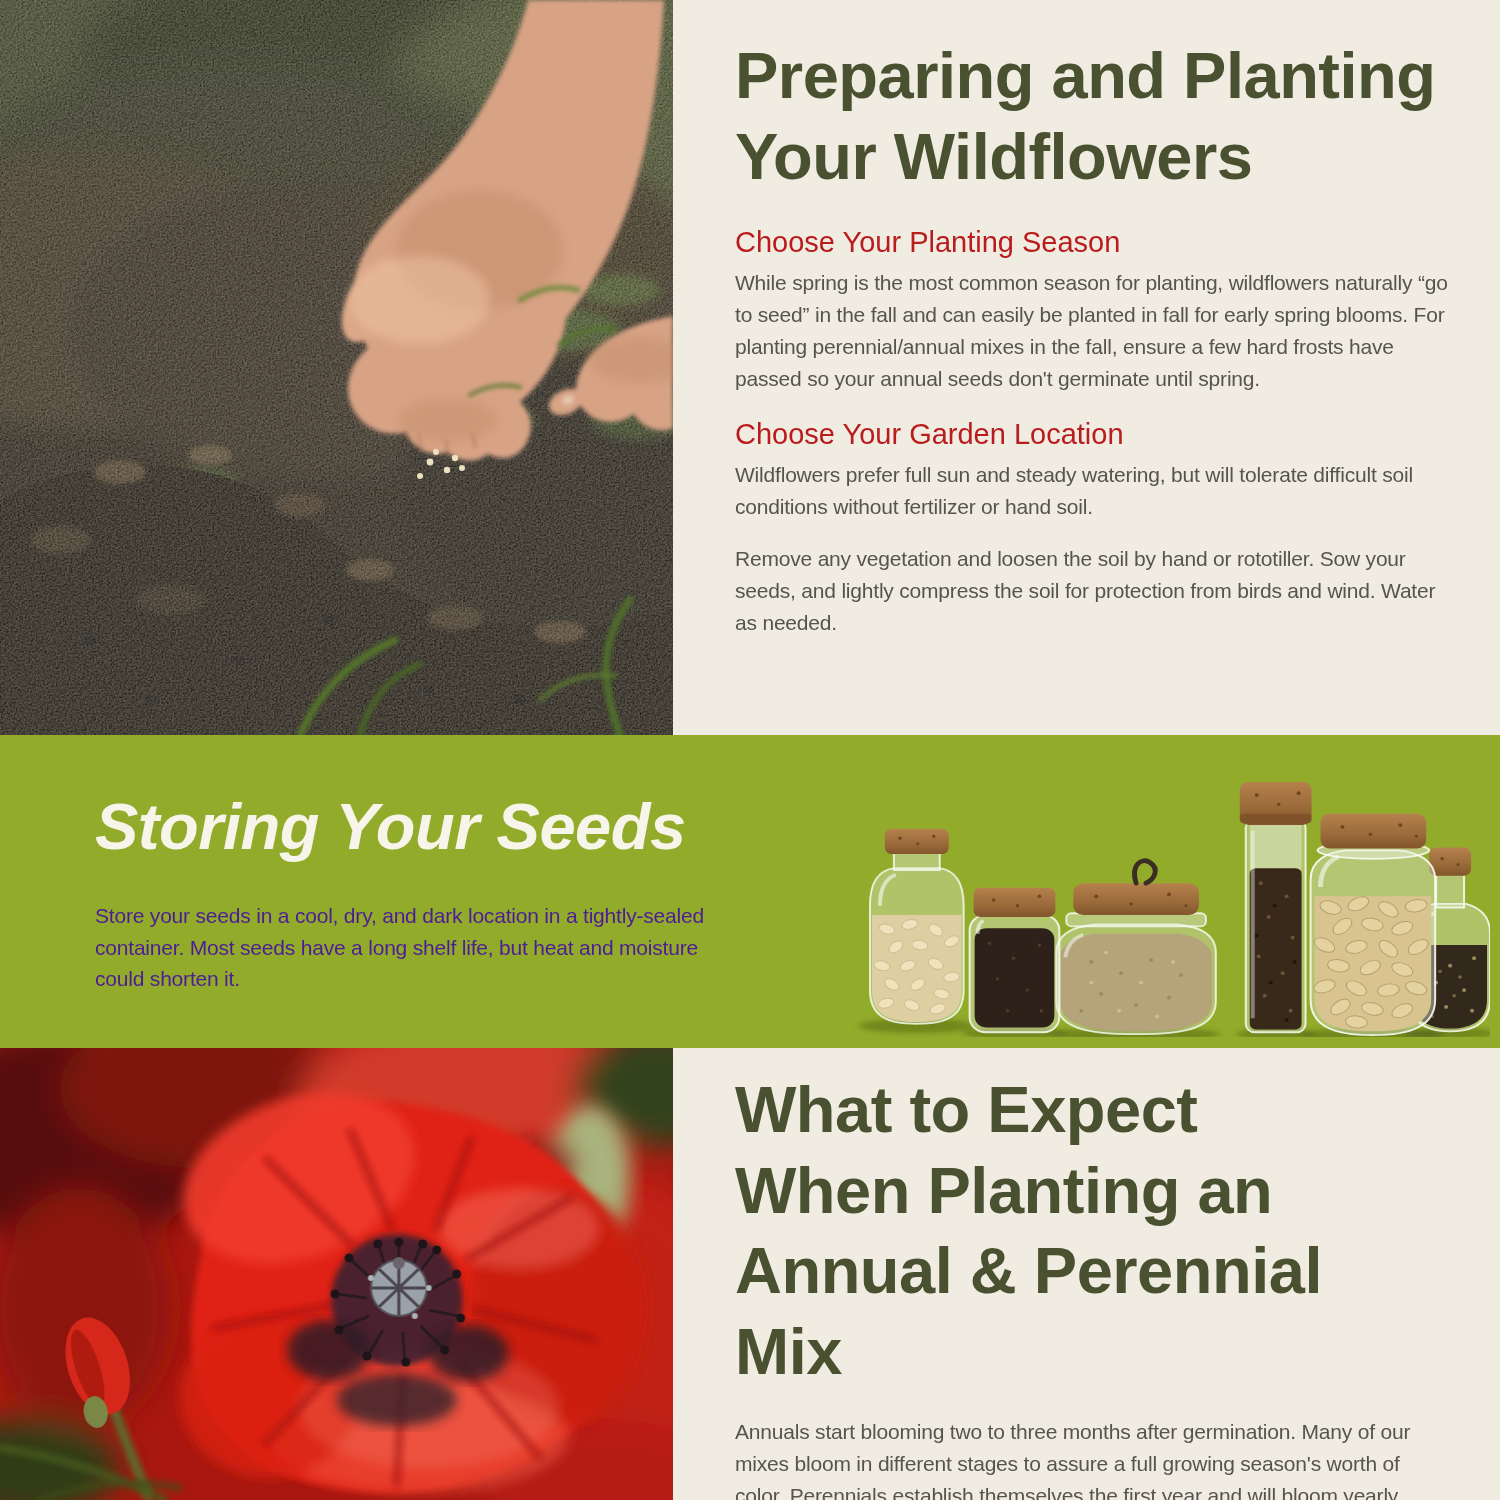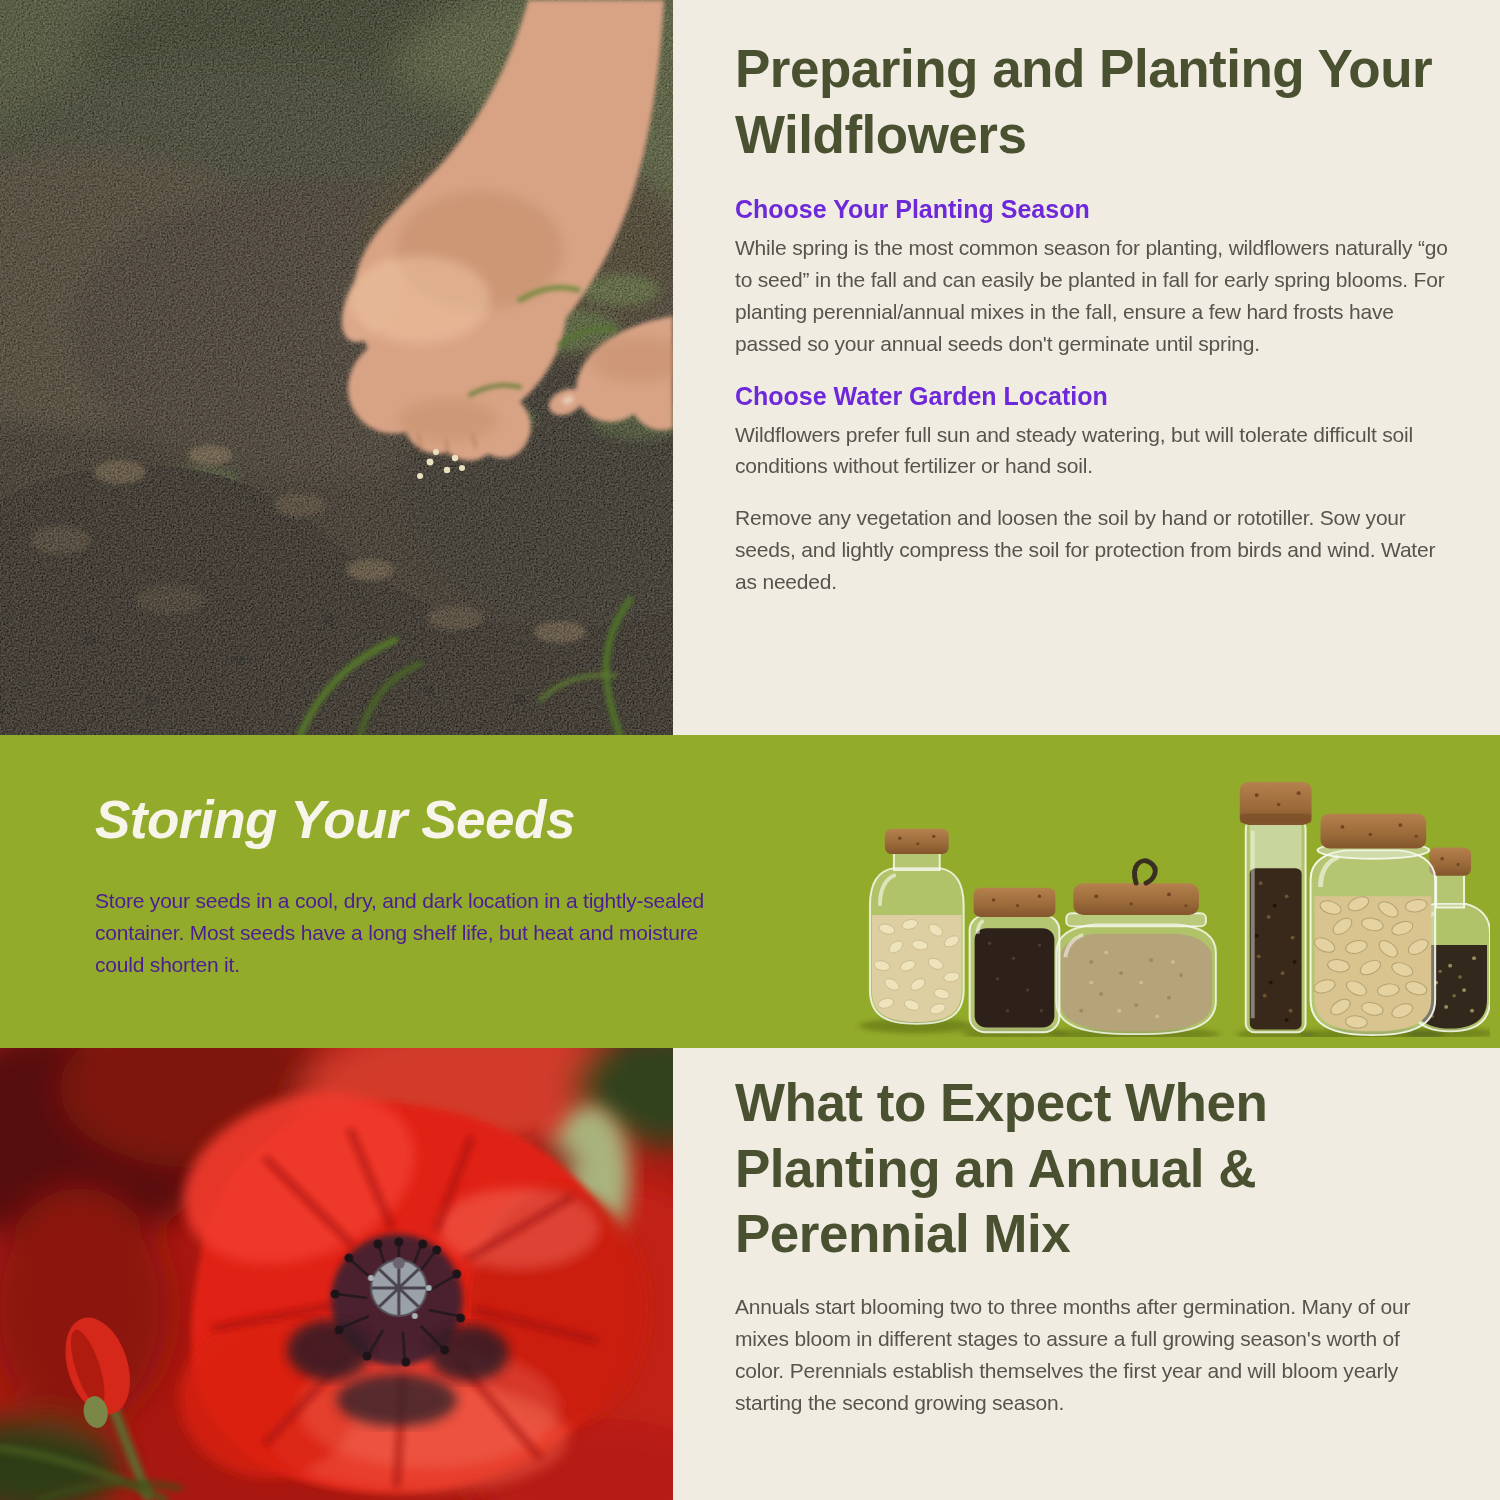--- a/index.html
+++ b/index.html
@@ -26,31 +26,31 @@
   .jars-photo  { position:absolute; left:852px; top:30px; width:638px; height:272px; }
 
   .top-panel    { position:absolute; left:673px; top:0; width:827px; height:735px; padding:36px 40px 0 62px; }
   .bottom-panel { position:absolute; left:673px; top:0; width:827px; height:452px; padding:22px 57px 0 62px; }
   .band-text    { position:absolute; left:95px; top:52px; width:665px; }
 
   
   .h1 {
     margin:0 0 26px;
     font-weight:700;
-    font-size:53px;
+    font-size:65px;
     line-height:1.24;
     letter-spacing:-0.5px;
     color:#4a5130;
   }
   .h2 {
     margin:0 0 5px;
-    font-weight:700;
-    font-size:25px;
+    font-weight:400;
+    font-size:29px;
     line-height:1.35;
-    color:#6d28d9;
+    color:#b91c1c;
   }
   .body-text {
     margin:0 0 20px;
     font-weight:400;
     font-size:21px;
     line-height:1.52;
     letter-spacing:-0.2px;
     color:#55554d;
     max-width:740px;
   }
@@ -184,21 +184,21 @@
 
     <div class="top-panel">
       <h1 class="h1">Preparing and Planting Your Wildflowers</h1>
 
       <div class="subsection">
         <h2 class="h2">Choose Your Planting Season</h2>
         <p class="body-text">While spring is the most common season for planting, wildflowers naturally “go to seed” in the fall and can easily be planted in fall for early spring blooms. For planting perennial/annual mixes in the fall, ensure a few hard frosts have passed so your annual seeds don't germinate until spring.</p>
       </div>
 
       <div class="subsection">
-        <h2 class="h2">Choose Water Garden Location</h2>
+        <h2 class="h2">Choose Your Garden Location</h2>
         <p class="body-text">Wildflowers prefer full sun and steady watering, but will tolerate difficult soil conditions without fertilizer or hand soil.</p>
       </div>
 
       <div class="subsection">
         <p class="body-text">Remove any vegetation and loosen the soil by hand or rototiller. Sow your seeds, and lightly compress the soil for protection from birds and wind. Water as needed.</p>
       </div>
     </div>
   </section>
 
   <section class="band-section">

